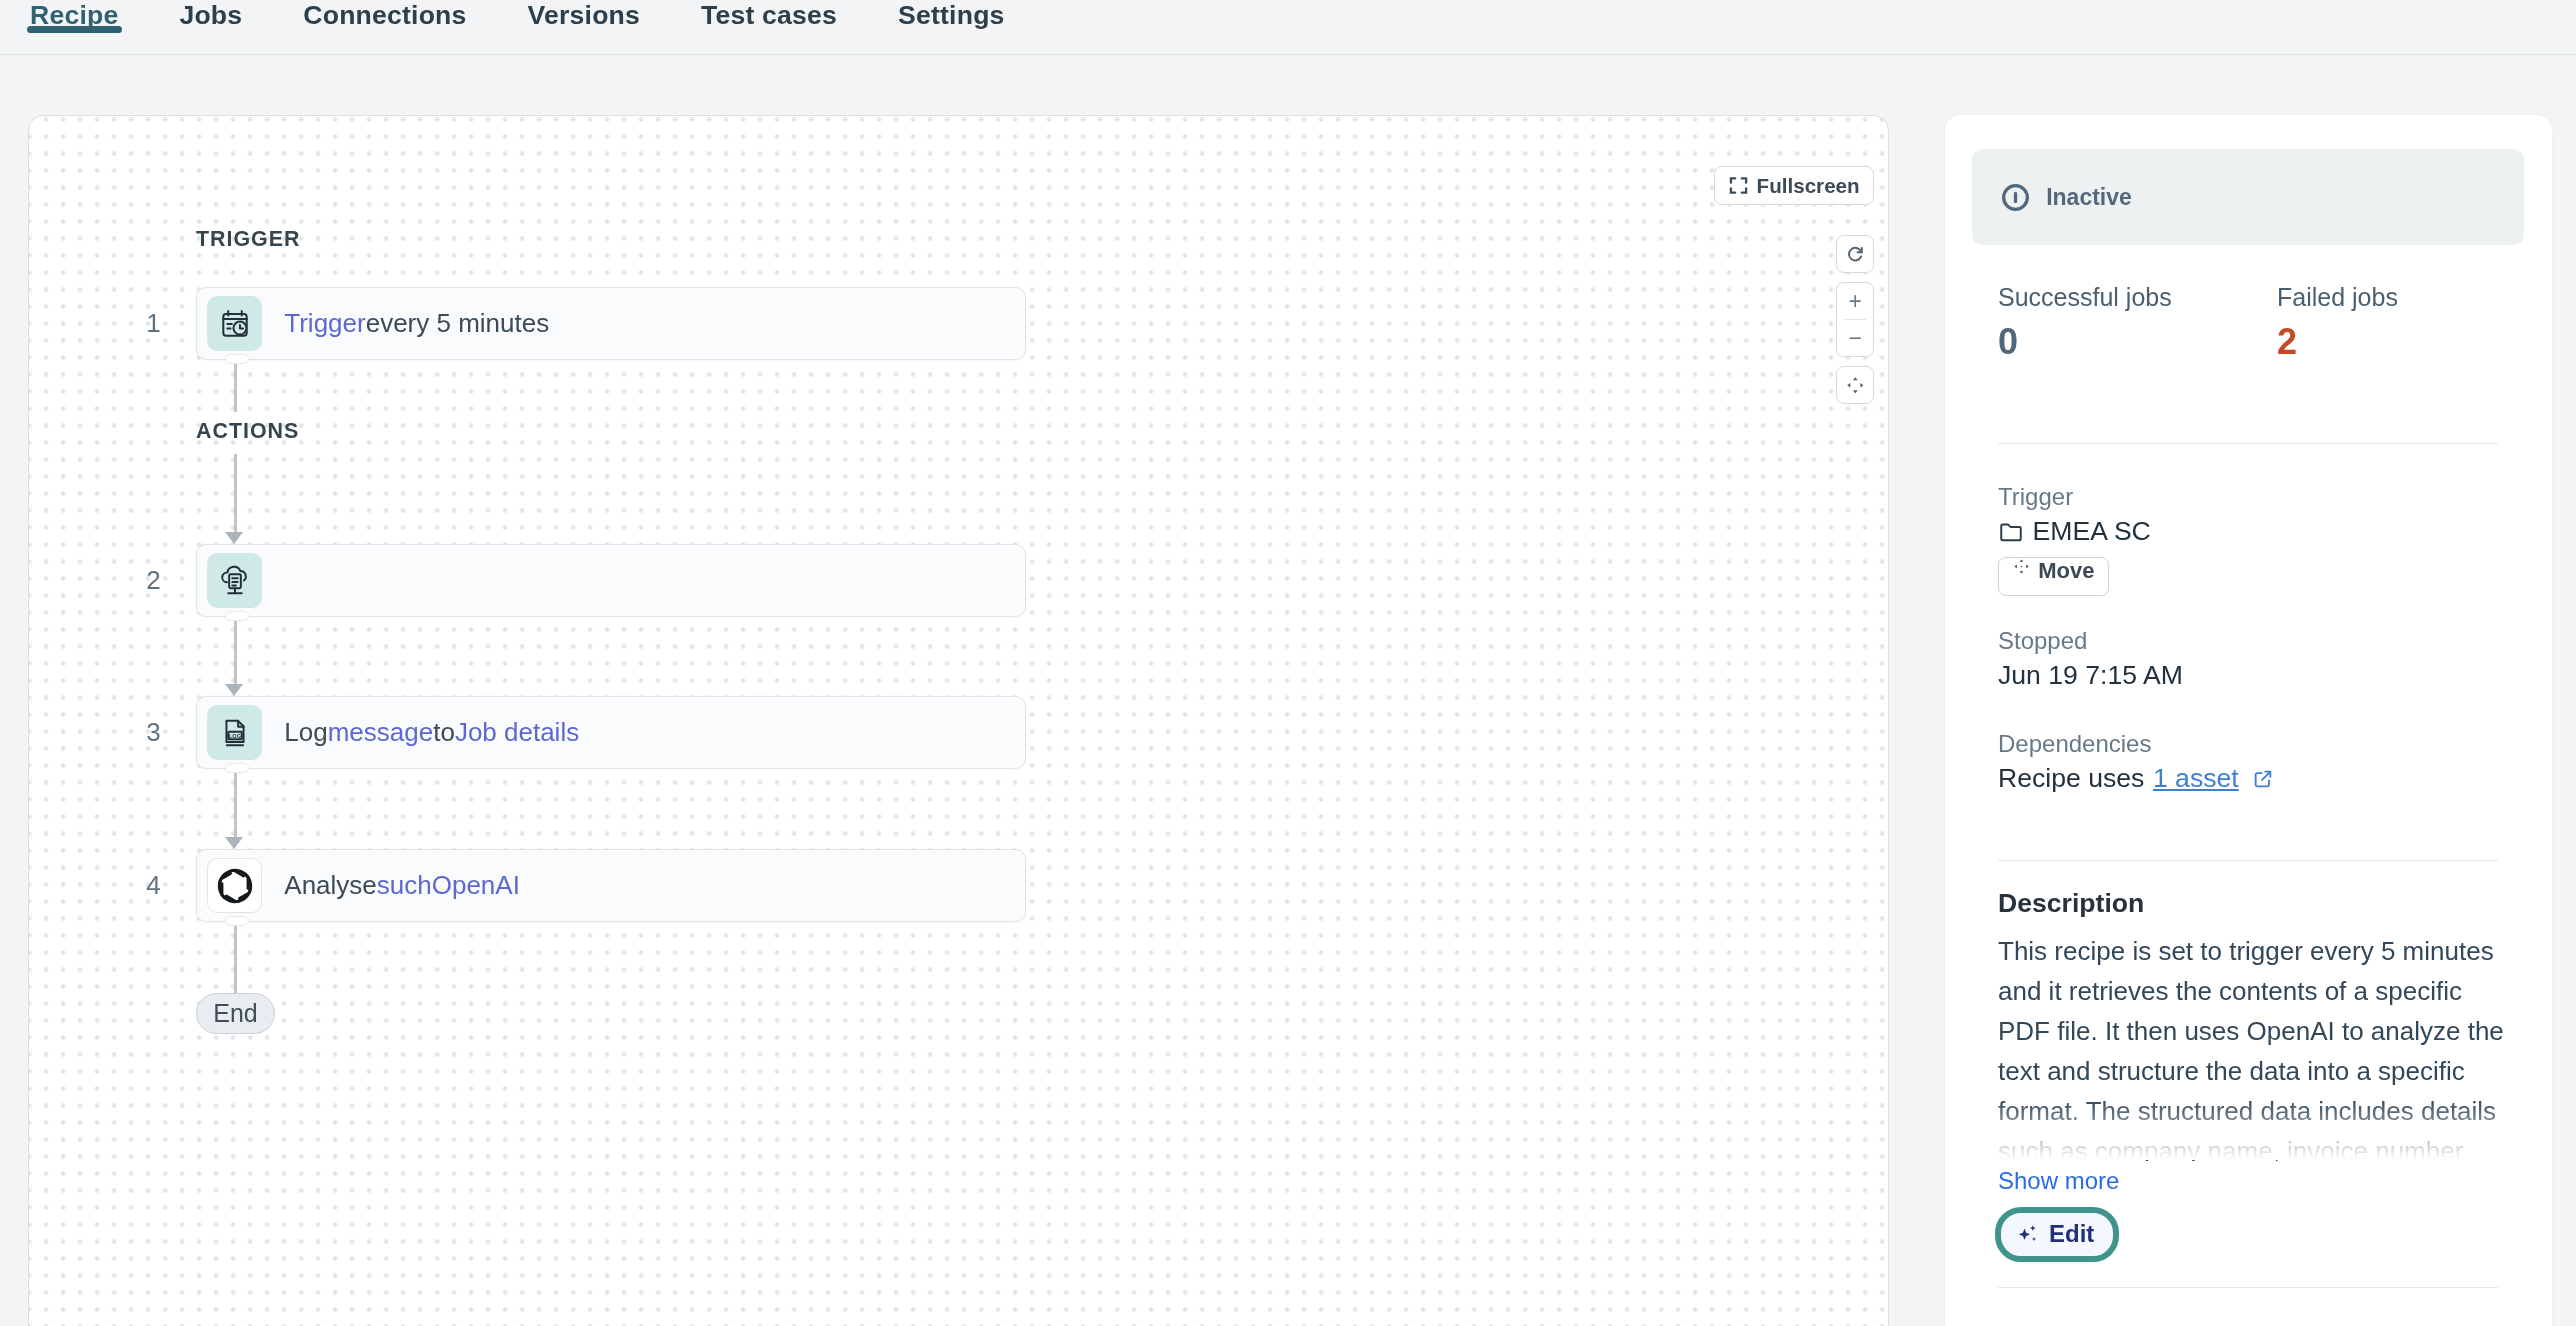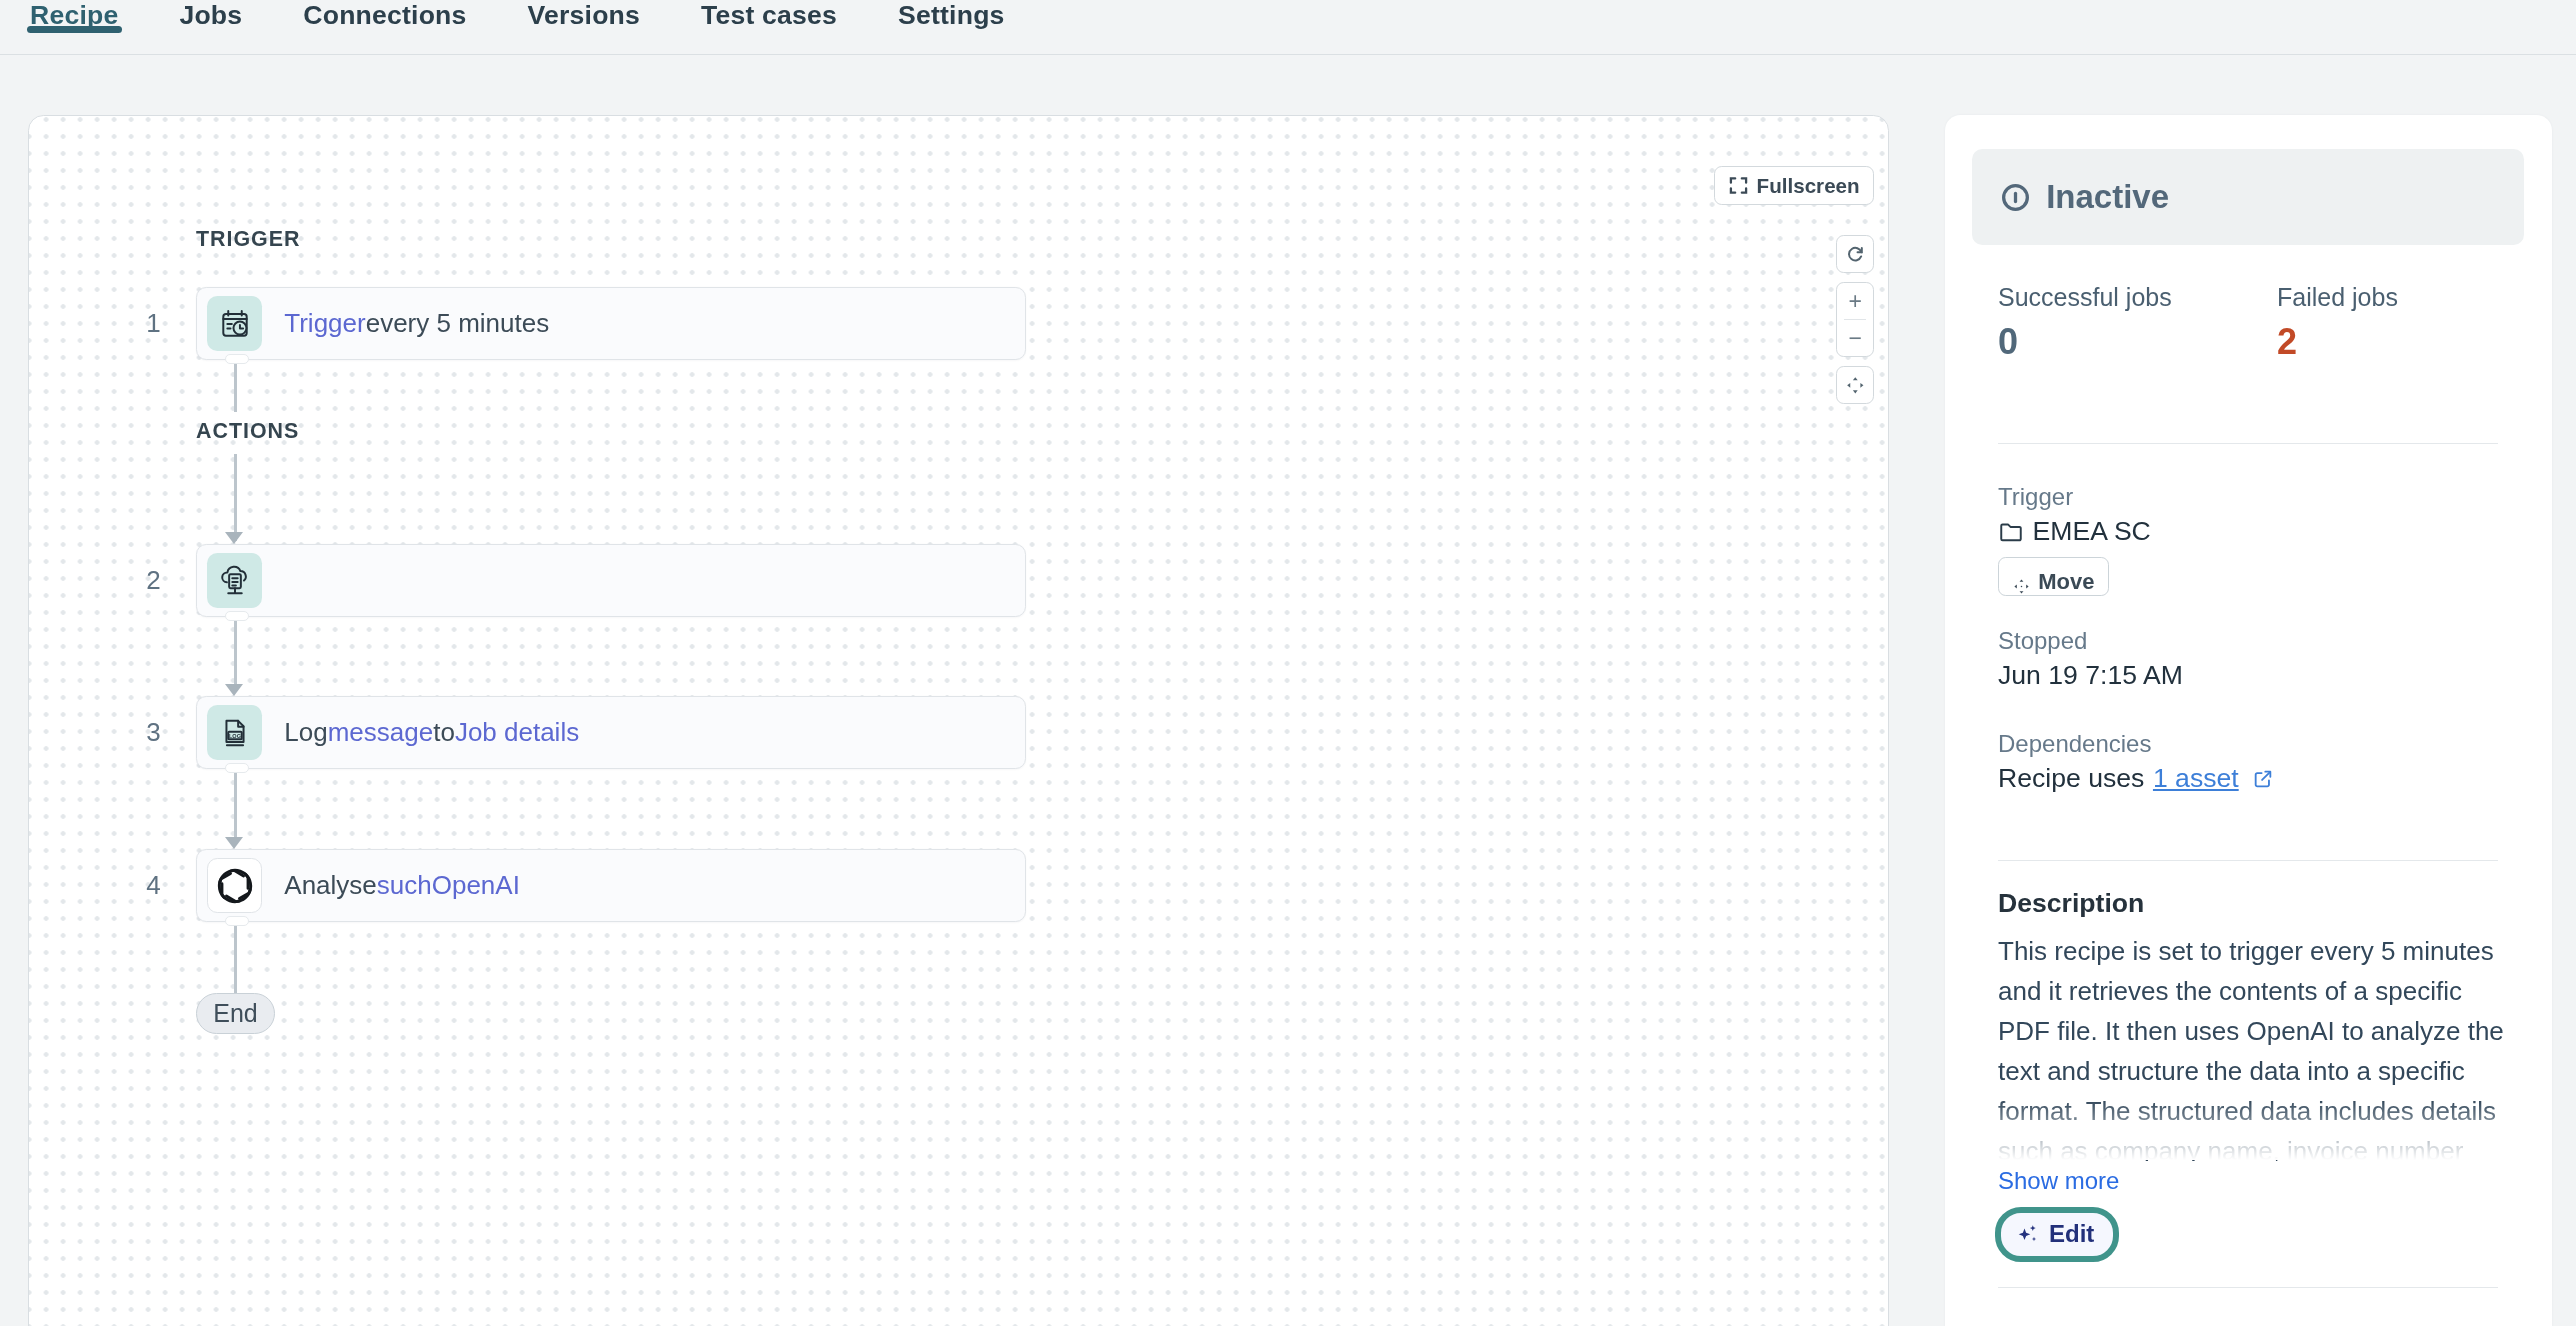--- a/index.html
+++ b/index.html
@@ -73,36 +73,36 @@
     justify-content:center; font-size:23px; color:#6a7a85; cursor:pointer; }
   .zoom-div { width:22px; height:0; border-top:1.7px solid #e1e5e8; }
 
   
   .panel { position:absolute; left:1945px; top:115px; width:607px; height:1268px;
     background:#ffffff; border-radius:15.4px 15.4px 0 0;
     box-shadow:0 0.9px 2.6px rgba(40,60,70,0.05); }
   .status-box { position:absolute; left:27.4px; top:34px; width:552px; height:96px;
     background:#eef1f2; border-radius:10.3px; display:flex; align-items:center;
     padding-left:27.4px; gap:15.4px; }
-  .status-text { font-size:33px; font-weight:700; color:#53687a; }
+  .status-text { font-size:23px; font-weight:700; color:#53687a; }
 
   .stat-label { font-size:25px; color:#4a5f70; }
   .stat-value { margin-top:8.6px; font-size:36px; font-weight:700; }
   .stat-value.ok { color:#51687a; }
   .stat-value.bad { color:#c24a27; }
 
   .p-div { position:absolute; left:53px; width:500px; height:0;
     border-top:1.7px solid #e4e8eb; }
   .p-label { position:absolute; left:53px; font-size:24px; color:#66798a; }
   .p-value { position:absolute; left:53px; font-size:26.6px; color:#22313d;
     display:flex; align-items:center; gap:8.6px; }
 
   .move-btn { position:absolute; left:53px; top:442px; height:39px;
     background:#fff; border:1.7px solid #ccd4d9; border-radius:7.7px;
-    display:flex; align-items:flex-end; gap:8.6px; padding:0 13.7px;
+    display:flex; align-items:flex-start; gap:8.6px; padding:0 13.7px;
     font-size:22px; font-weight:700; color:#3b4a56; cursor:pointer; }
 
   .asset-link { color:#3d7fd8; text-decoration:underline; cursor:pointer; }
   .ext-icon { margin-left:5.1px; display:inline-flex; }
 
   .desc-head { position:absolute; left:53px; top:773px; font-size:26.6px;
     font-weight:700; color:#26323c; }
   .desc-text { position:absolute; left:53px; top:816px; width:511px; height:230px;
     font-size:26px; line-height:40px; color:#32475a; overflow:hidden; }
   .desc-fade { position:absolute; left:53px; top:985px; width:511px; height:60px;

